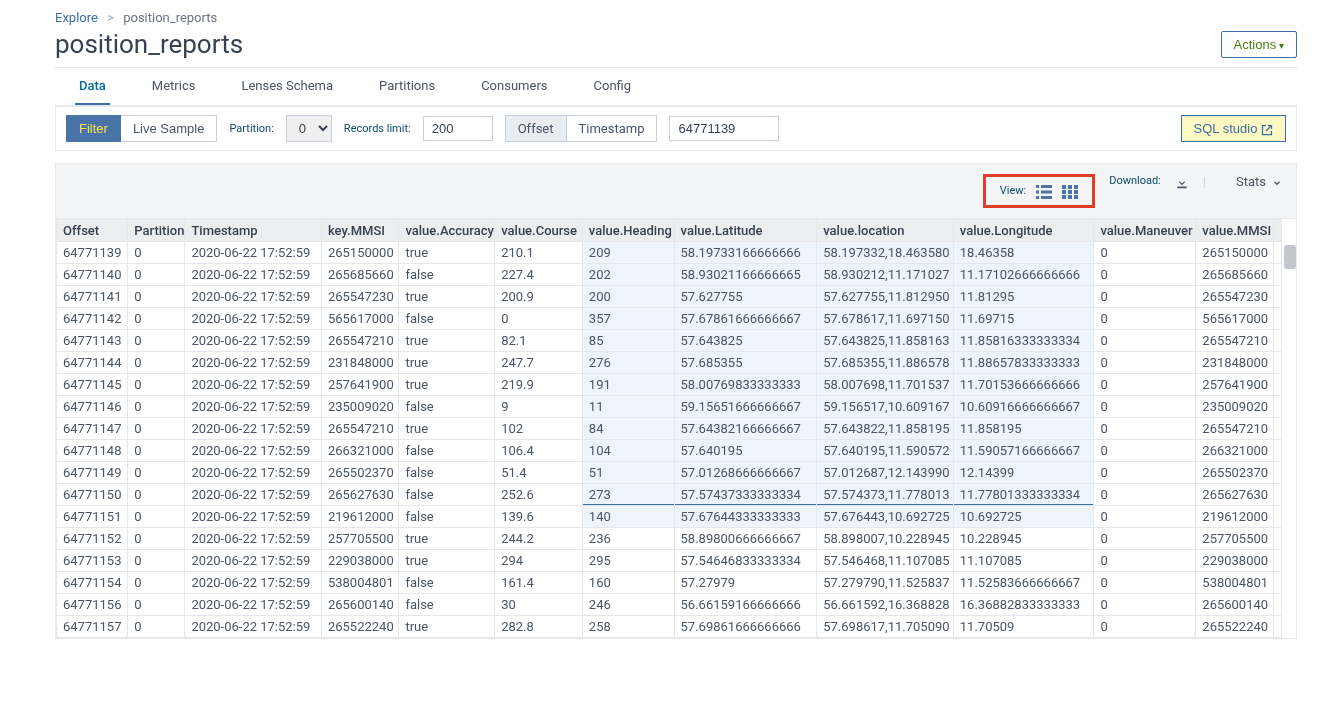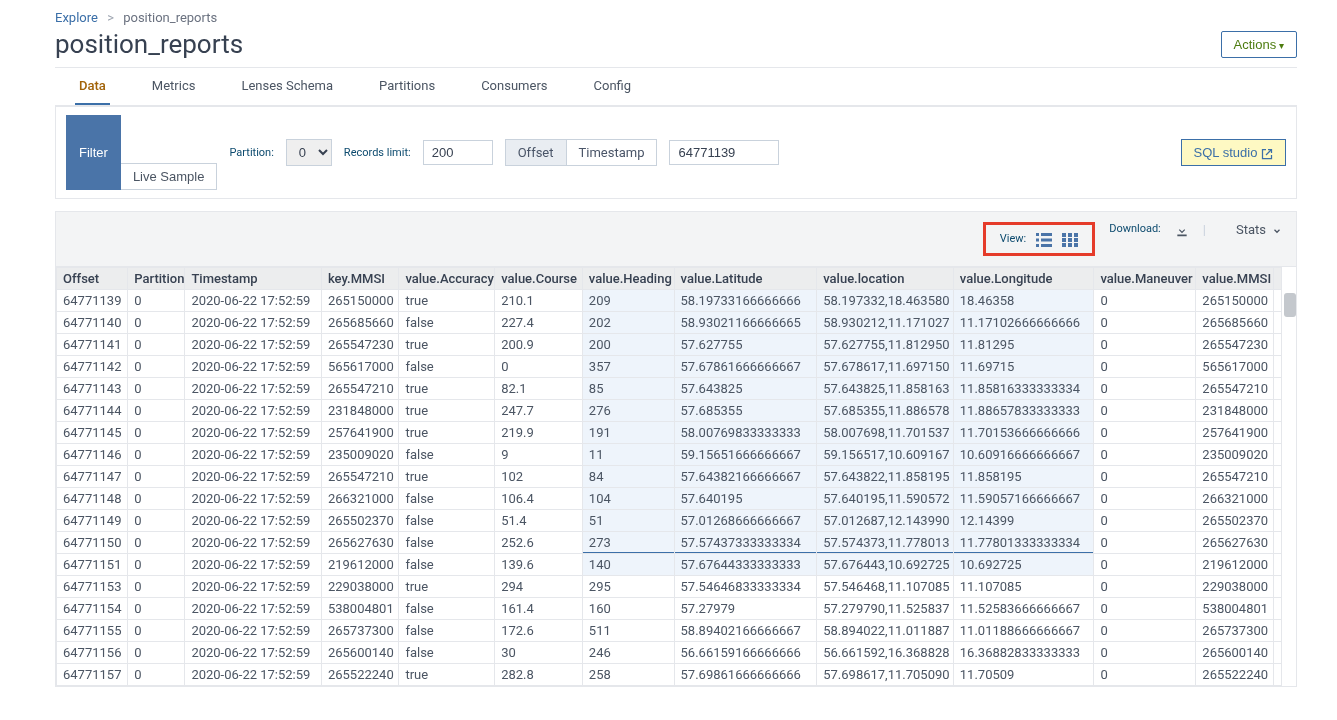--- a/index.html
+++ b/index.html
@@ -21,33 +21,33 @@
   .actions-btn {
     border: 1px solid #3b6fa8; color: #4d7c0f; background: #fff;
     padding: 5px 12px; font-size: 13px; cursor: pointer; border-radius: 2px;
   }
   .caret-down::after { content: " \25BE"; font-size: 10px; }
 
   hr.divider { border: none; border-top: 1px solid #e5e7eb; margin: 4px 0 0 0; }
 
   .tabs { display: flex; gap: 38px; padding: 0 20px; border-bottom: 1px solid #e5e7eb; }
   .tab { padding: 10px 4px; color: #4b5563; cursor: pointer; font-size: 13px; border-bottom: 2px solid transparent; }
-  .tab.active { color: #a16207; border-bottom-color: #3b6fa8; font-weight: 500; }
+  .tab.active { color: #0369a1; border-bottom-color: #3b6fa8; font-weight: 500; }
 
   .filter-bar {
     display: flex; align-items: center; gap: 12px;
     border: 1px solid #e5e7eb; padding: 8px 10px; margin-top: 0;
   }
   .btn-group { display: inline-flex; }
   .btn {
     border: 1px solid #c9d2dc; background: #fff; color: #4b5563;
     padding: 5px 12px; font-size: 13px; cursor: pointer;
   }
-  .btn.primary { background: #4a74a8; color: #ffffff; border-color: #4a74a8; }
-  .btn-group .btn:not(:first-child) { border-left: none; margin-top: 48px; }
+  .btn.primary { background: #4a74a8; color: #fde047; border-color: #4a74a8; }
+  .btn-group .btn:not(:first-child) { border-left: none; }
   .lbl { color: #0c4a6e; font-size: 11px; }
   .select, .input {
     border: 1px solid #c9d2dc; padding: 4px 8px; font-size: 13px; color: #374151;
   }
   .input { width: 70px; }
   .input.wide { width: 110px; }
   .segment { display: inline-flex; border: 1px solid #c9d2dc; }
   .segment .seg { padding: 5px 12px; font-size: 13px; cursor: pointer; }
   .segment .seg.active { background: #e9edf2; }
   .segment .seg:not(:first-child){ border-left: 1px solid #c9d2dc;}
@@ -427,20 +427,35 @@
             <td>139.6</td>
             <td>140</td>
             <td>57.67644333333333</td>
             <td>57.676443,10.692725</td>
             <td>10.692725</td>
             <td>0</td>
             <td>219612000</td>
             <td></td>
           </tr>
           <tr>
+            <td>64771152</td>
+            <td>0</td>
+            <td>2020-06-22 17:52:59</td>
+            <td>257705500</td>
+            <td>true</td>
+            <td>244.2</td>
+            <td>236</td>
+            <td>58.89800666666667</td>
+            <td>58.898007,10.228945</td>
+            <td>10.228945</td>
+            <td>0</td>
+            <td>257705500</td>
+            <td></td>
+          </tr>
+          <tr>
             <td>64771153</td>
             <td>0</td>
             <td>2020-06-22 17:52:59</td>
             <td>229038000</td>
             <td>true</td>
             <td>294</td>
             <td>295</td>
             <td>57.54646833333334</td>
             <td>57.546468,11.107085</td>
             <td>11.107085</td>
@@ -457,35 +472,20 @@
             <td>161.4</td>
             <td>160</td>
             <td>57.27979</td>
             <td>57.279790,11.525837</td>
             <td>11.52583666666667</td>
             <td>0</td>
             <td>538004801</td>
             <td></td>
           </tr>
           <tr>
-            <td>64771155</td>
-            <td>0</td>
-            <td>2020-06-22 17:52:59</td>
-            <td>265737300</td>
-            <td>false</td>
-            <td>172.6</td>
-            <td>511</td>
-            <td>58.89402166666667</td>
-            <td>58.894022,11.011887</td>
-            <td>11.01188666666667</td>
-            <td>0</td>
-            <td>265737300</td>
-            <td></td>
-          </tr>
-          <tr>
             <td>64771156</td>
             <td>0</td>
             <td>2020-06-22 17:52:59</td>
             <td>265600140</td>
             <td>false</td>
             <td>30</td>
             <td>246</td>
             <td>56.66159166666666</td>
             <td>56.661592,16.368828</td>
             <td>16.36882833333333</td>

